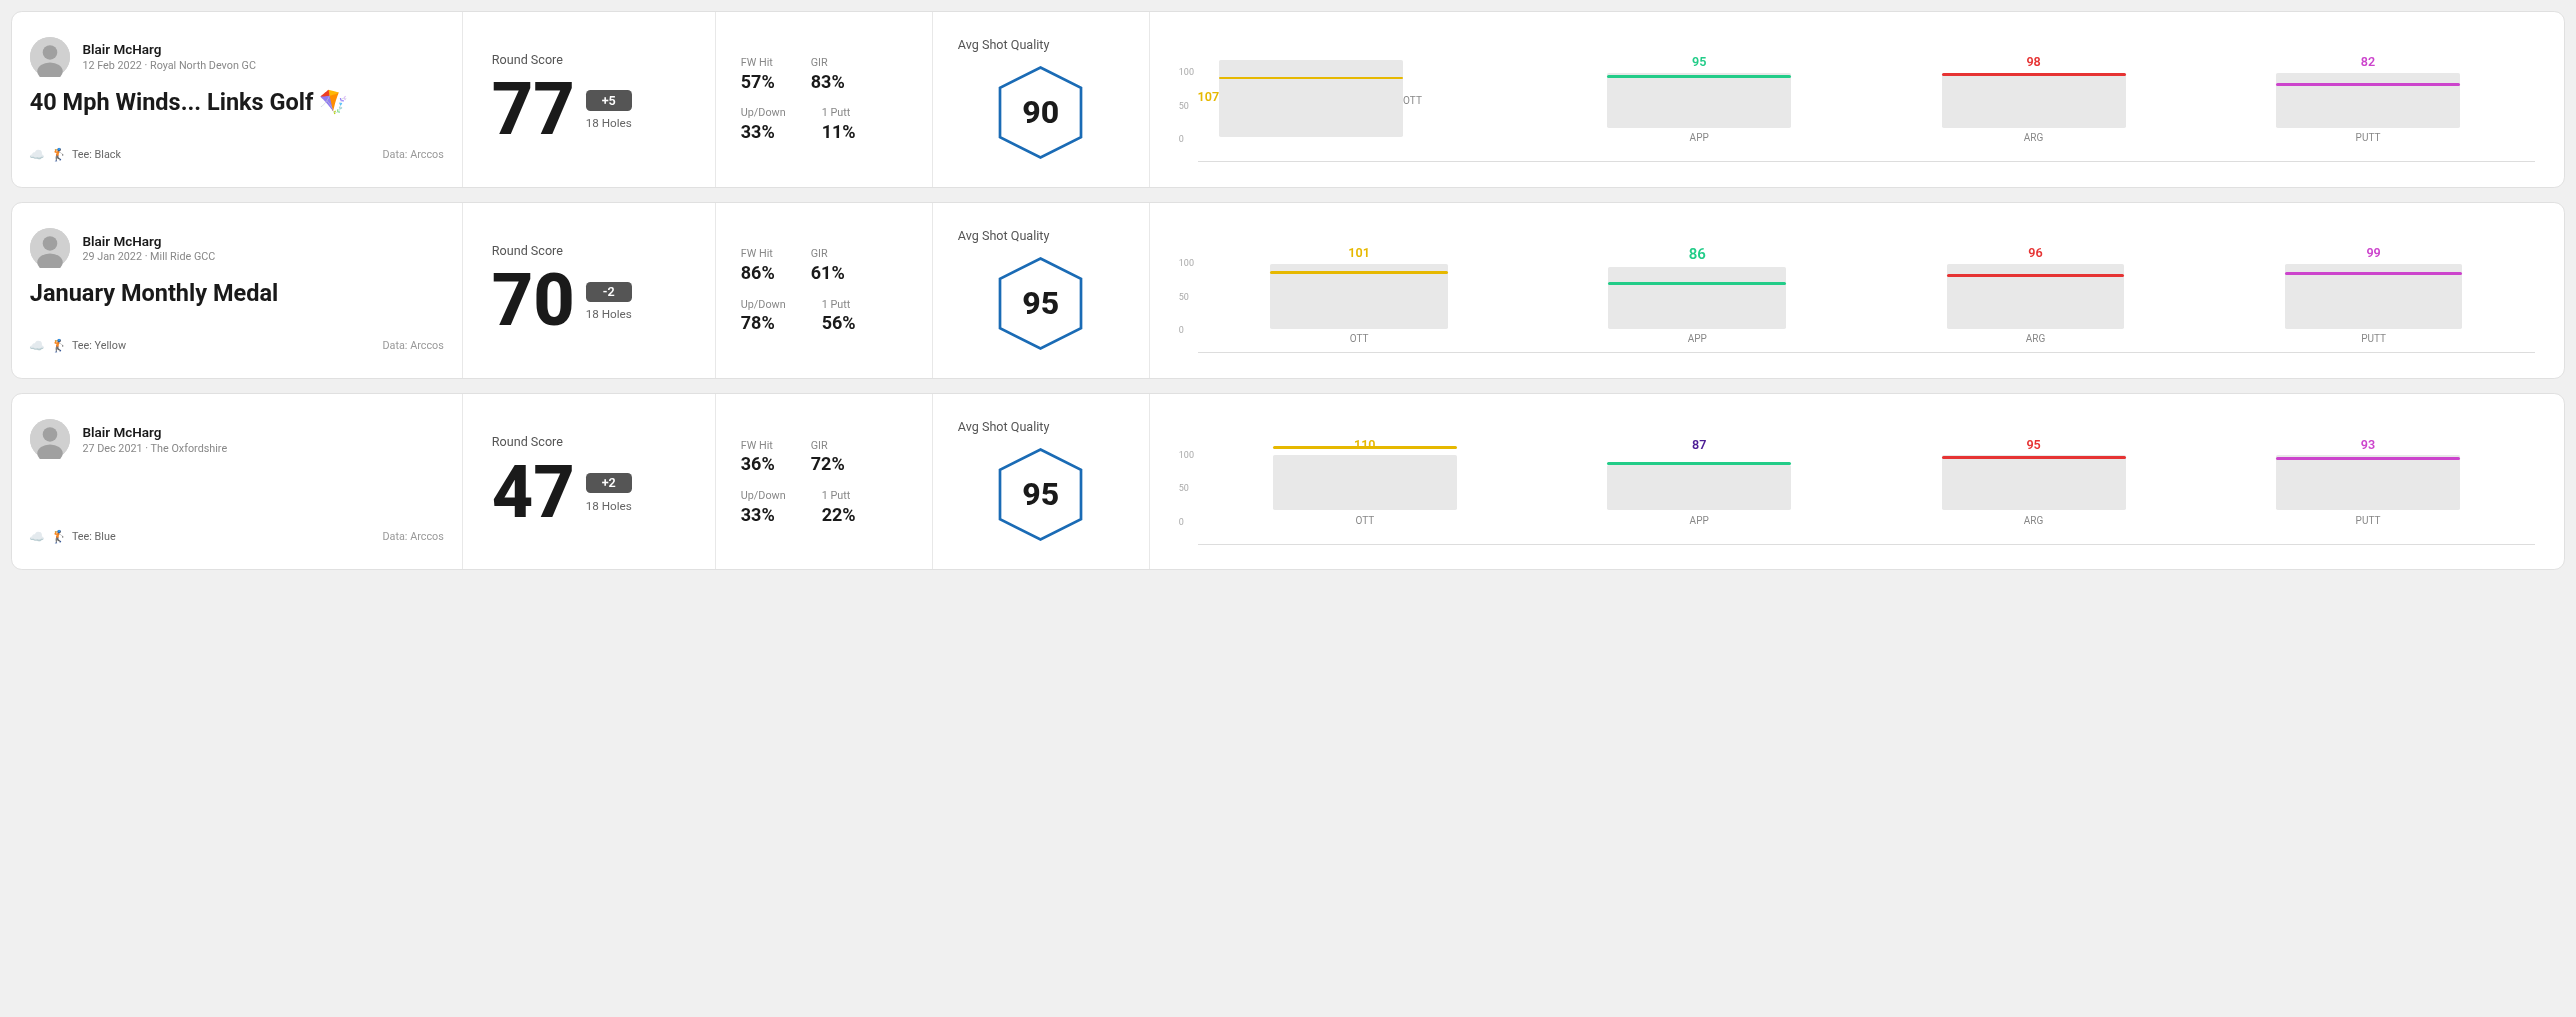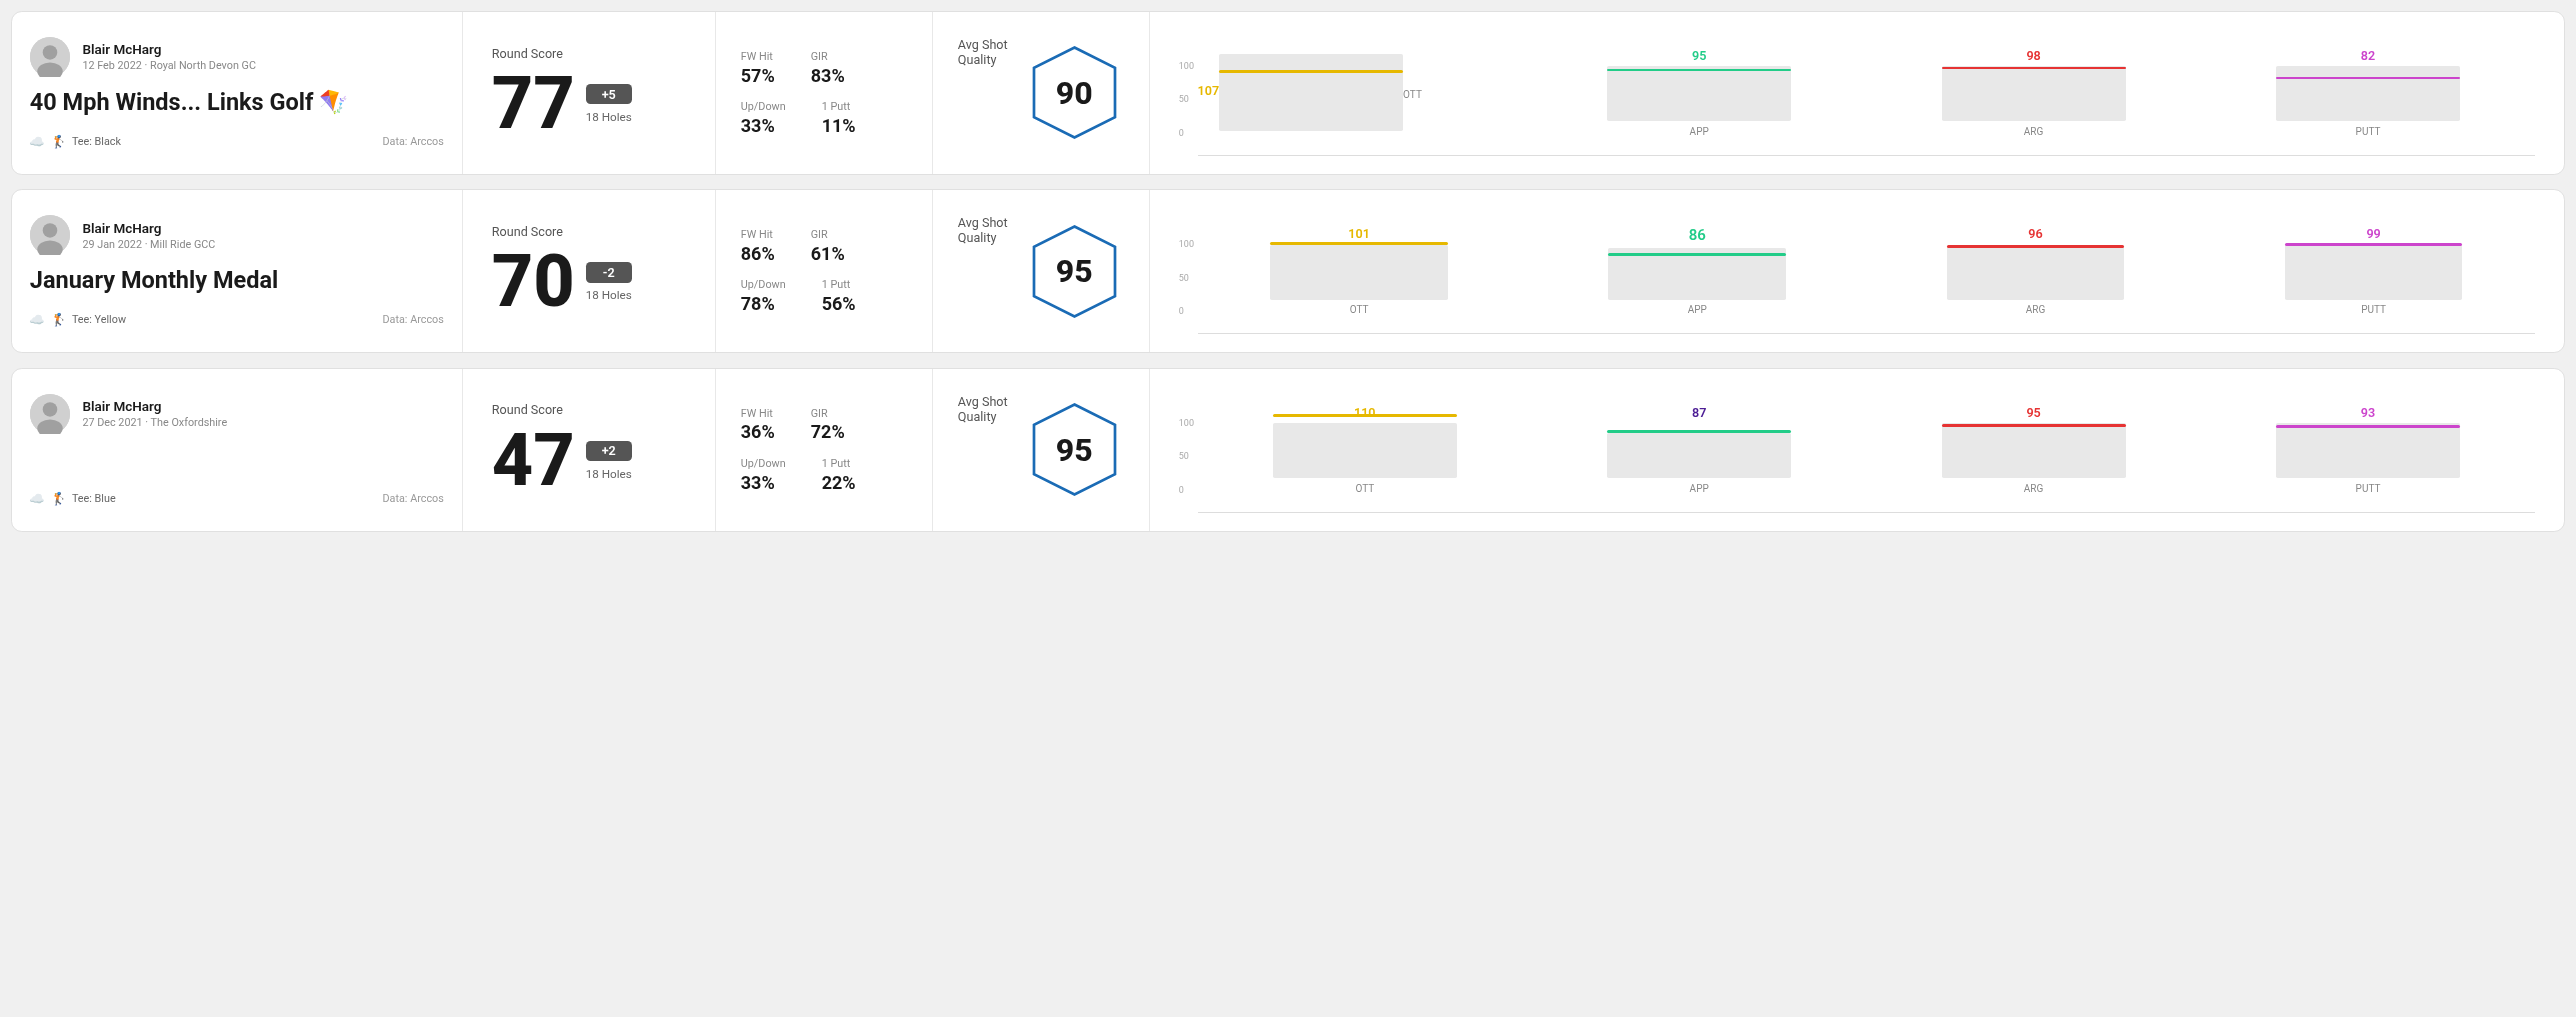--- a/index.html
+++ b/index.html
@@ -174,21 +174,21 @@
       font-weight: 700;
       color: #1a1a1a;
     }
 
     
     .card-quality {
       width: 217px;
       padding: 25px 25px;
       border-right: 0.9px solid #e8e8e8;
       display: flex;
-      flex-direction: row;
+      flex-direction: column;
       align-items: center;
       justify-content: center;
     }
 
     .quality-label {
       font-size: 12.6px;
       color: #555;
       margin-bottom: 10.8px;
       align-self: flex-start;
     }
@@ -425,21 +425,21 @@
       </div>
     </div>
 
     <div class="card-chart">
       <div style="display:flex; position:relative; height:126px; align-items:flex-end;">
     <div style="display:flex;flex-direction:column;justify-content:space-between;height:95px;font-size:9px;color:#aaa;margin-right:3.6px;padding-bottom:18px;padding-top:0;">
       <span>100</span>
       <span>50</span>
       <span>0</span>
     </div>
-    <div style="flex:1;display:flex;align-items:flex-start;gap:15px;border-bottom:0.9px solid #ddd;height:108px;padding-bottom:18px;">
+    <div style="flex:1;display:flex;align-items:flex-start;gap:15px;border-bottom:0.9px solid #ddd;height:108px;padding-bottom:8px;">
       <div style="flex:1;display:flex;flex-direction:column;align-items:center;height:100%;justify-content:flex-end;">
         <div style="font-size:12.6px;font-weight:600;color:#e6b800;margin-bottom:3.6px;">101</div>
         <div style="width:55%;height:77px;background:#e8e8e8;border-radius:1.8px;position:relative;">
           <div style="position:absolute;bottom:55px;left:0;right:0;height:2.7px;background:#e6b800;border-radius:1.8px;"></div>
         </div>
         <div style="font-size:10px;color:#888;margin-top:4.5px;">OTT</div>
       </div>
       <div style="flex:1;display:flex;flex-direction:column;align-items:center;height:100%;justify-content:flex-end;">
         <div style="font-size:15px;font-weight:600;color:#22cc88;margin-bottom:3.6px;">86</div>
         <div style="width:55%;height:77px;background:#e8e8e8;border-radius:1.8px;position:relative;">

